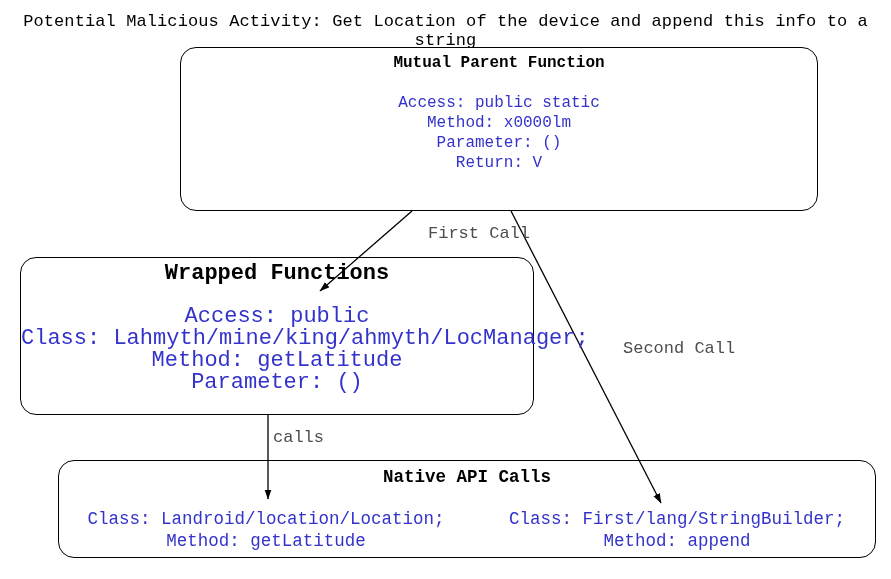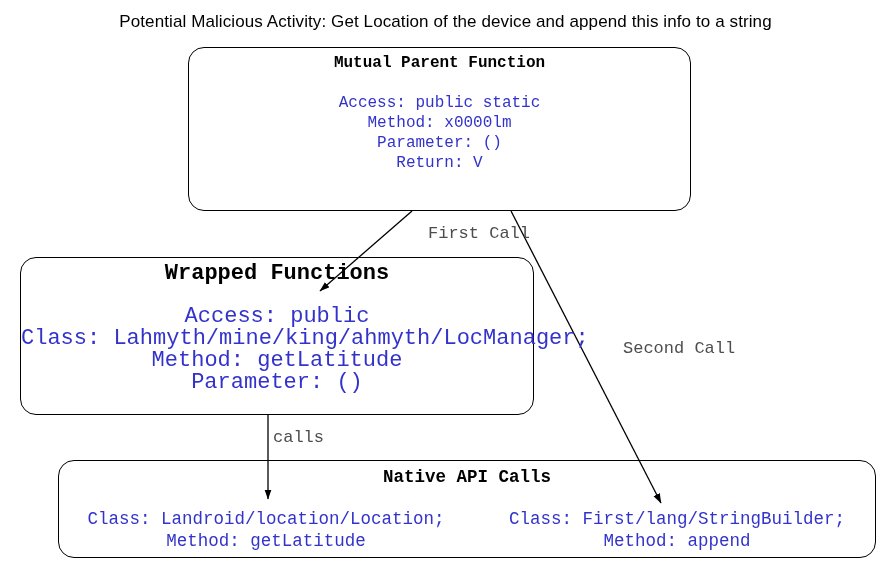--- a/index.html
+++ b/index.html
@@ -7,38 +7,38 @@
   body {
     width: 891px; height: 579px;
     font-family: "Liberation Mono", monospace;
     position: relative; overflow: hidden;
   }
   .canvas { position: relative; width: 891px; height: 579px; background: #fff; }
 
   .diagram-title {
     position: absolute; top: 12px; left: 0; width: 891px;
     text-align: center;
-    font-family: Liberation Sans, sans-serif;
+    font-family: Liberation Mono, monospace;
     font-size: 17px; color: #000000;
     letter-spacing: 0.1px;
   }
 
   .edges { position: absolute; left: 0; top: 0; width: 891px; height: 579px; }
 
   .node {
     position: absolute;
     border: 1.6px solid #000000;
     border-radius: 16px;
     background: transparent;
     text-align: center;
   }
   .node-title { font-weight: bold; color: #000000; }
   .code-line { color: var(--code-color, #3333cc); white-space: pre; }
 
-  #node-parent { left: 188px; top: 47px; width: 503px; height: 164px; font-size: 16px; }
+  #node-parent { left: 180px; top: 47px; width: 638px; height: 164px; font-size: 16px; }
   #node-parent .node-title { margin-top: 6px; }
   #node-parent .node-body  { margin-top: 21px; line-height: 20px; }
 
   #node-wrapped { left: 20px; top: 257px; width: 514px; height: 158px; font-size: 22px; }
   #node-wrapped .node-title { margin-top: 3px; }
   #node-wrapped .node-body  { margin-top: 20px; line-height: 22px; }
 
   #node-native { left: 58px; top: 460px; width: 818px; height: 98px; font-size: 17.5px; font-family: Liberation Mono, monospace; }
   #node-native .node-title { margin-top: 6px; }
   .native-col { position: absolute; top: 47px; line-height: 22px; }

